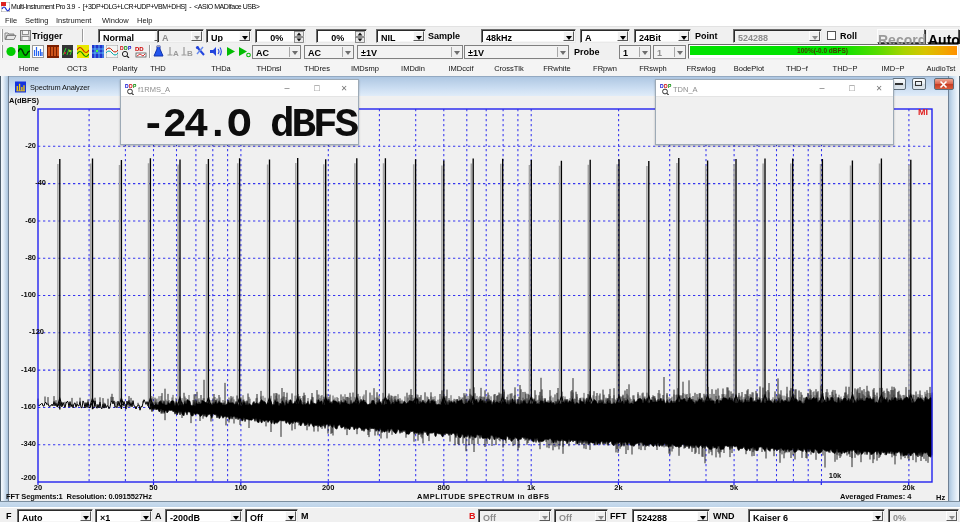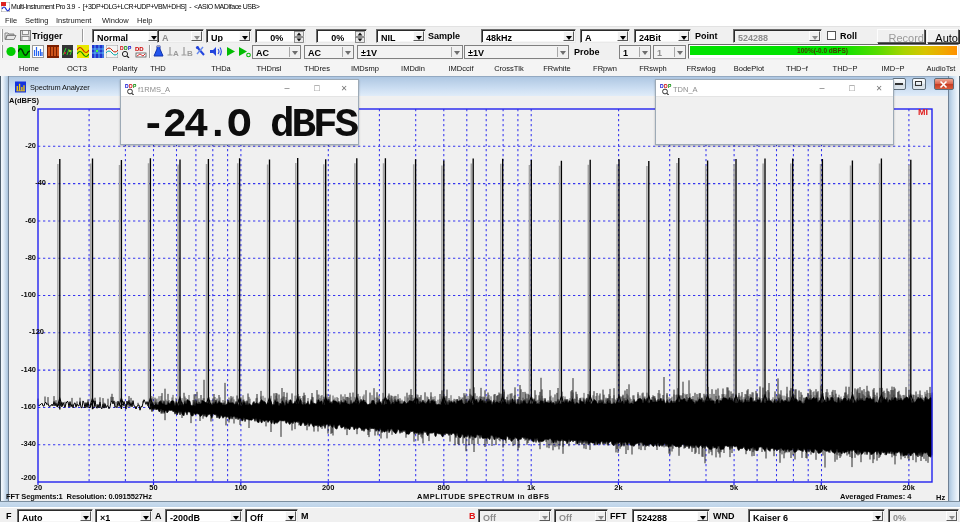--- a/index.html
+++ b/index.html
@@ -20,21 +20,21 @@
 .cb.gr{background:#f1f1f1;color:#8c8c8c}
 .cb.gr .ar:after{border-top-color:#8c8c8c}
 .fc{position:absolute;background:#f3f3f3;border:1px solid #808080;font-weight:bold;font-size:9px;color:#000;overflow:hidden}
 .fc span{position:absolute;left:3px;top:1.5px;white-space:pre}
 .fc .ar{position:absolute;right:1px;top:1px;bottom:1px;width:10px;background:#f0f0f0;border-left:1px solid #a8a8a8}
 .fc .ar:after{content:"";position:absolute;left:2px;top:4px;border:3px solid transparent;border-top:4px solid #6e6e6e}
 .fc.gr{color:#8c8c8c}
 .lbl{position:absolute;font-weight:bold;font-size:9px;color:#000;white-space:pre}
 .spin{position:absolute;background:#fff;border:1px solid;border-color:#6d6d6d #e9e9e9 #e9e9e9 #6d6d6d;box-shadow:inset 1px 1px 0 #2b2b2b, inset -1px -1px 0 #f6f6f6;font-weight:bold;font-size:9px}
 .spin span{position:absolute;width:85%;text-align:center;top:2.5px}
-.btn{position:absolute;background:#f0f0f0;border:1px solid;border-color:#fdfdfd #5a5a5a #5a5a5a #fdfdfd;box-shadow:1px 1px 0 #2b2b2b;font-weight:normal;font-size:11px;text-align:right}
+.btn{position:absolute;background:#f0f0f0;border:1px solid;border-color:#fdfdfd #5a5a5a #5a5a5a #fdfdfd;box-shadow:1px 1px 0 #2b2b2b;font-weight:bold;font-size:14px;text-align:left}
 #satitle{left:9px;top:76px;width:939px;height:20px;background:linear-gradient(180deg,#aec7e2 0%,#c9dcf1 55%,#e0ecf9 100%);border-top:1px solid #93a9c1}
 #satitle .cap{position:absolute;left:21px;top:5.5px;font-size:7.4px;letter-spacing:-0.15px;color:#101010}
 #chart{left:9px;top:96px;width:939px;height:405px;background:#f0f0f0}
 .axlbl{position:absolute;font-weight:bold;font-size:7.5px;color:#0a0a0a;white-space:pre}
 .stripL{left:0;top:76px;width:9px;height:431px;background:linear-gradient(90deg,#50606e 0,#50606e 1px,#f4f8fc 1px,#e9f1f9 3px,#c2d6ea 6px,#a9c2da 8px,#6f8094 8px)}
 .stripR{left:948px;top:76px;width:12px;height:431px;background:linear-gradient(90deg,#6f8094 0,#6f8094 1px,#a9c2da 1px,#c5d9ec 4px,#e9f1f9 9px,#f4f8fc 11px,#50606e 11px)}
 #bluestrip{left:0;top:501px;width:960px;height:6px;background:linear-gradient(180deg,#7d8f9f 0,#7d8f9f 1px,#cadcee 1px,#bed4e9 100%)}
 #bottombar{left:0;top:507px;width:960px;height:15px;background:#f0f0f0;border-top:1px solid #fff}
 .fwin{position:absolute;width:239px;height:66px;background:#f0f0f0;border:1px solid #9daab6;box-shadow:0 1px 2px rgba(0,0,0,.25);z-index:30}
 .fwin .wt{position:absolute;left:0;top:0;right:0;height:17px;background:#fff;border-bottom:1px solid #e4e4e4}
@@ -65,21 +65,21 @@
       <span class="ab" style="left:82px;top:2px;width:2px;height:13px;border-left:1px solid #9a9a9a;border-right:1px solid #fff"></span>
       <svg class="ab" style="left:4px;top:3px" width="13" height="11" viewBox="0 0 13 11">
         <path d="M1 9.5 L1 3 L4 3 L5 4 L10 4 L10 5 L3 5 L1.5 9.5 Z M1.5 9.5 L3.2 5.5 L12 5.5 L10 9.5 Z" fill="#e8e8e8" stroke="#7a7a7a" stroke-width="0.9"></path>
       </svg>
       <svg class="ab" style="left:20px;top:3px" width="11" height="11" viewBox="0 0 11 11">
         <rect x="0.5" y="0.5" width="10" height="10" fill="#d9d9d9" stroke="#7a7a7a"></rect>
         <rect x="2.5" y="0.5" width="6" height="4" fill="#f5f5f5" stroke="#7a7a7a" stroke-width="0.8"></rect>
         <rect x="2" y="6.5" width="7" height="4" fill="#f5f5f5" stroke="#7a7a7a" stroke-width="0.8"></rect>
       </svg>
       <span class="lbl" style="left:32px;top:4px;">Trigger</span>
-      <div class="cb" style="left:92px;top:2px;width:69px;height:14px">
+      <div class="cb" style="left:98px;top:2px;width:69px;height:14px">
         <span>Normal</span>
         <i class="ar"></i>
       </div>
       <div class="cb gr" style="left:157px;top:2px;width:47px;height:14px">
         <span>A</span>
         <i class="ar"></i>
       </div>
       <div class="cb" style="left:206px;top:2px;width:46px;height:14px">
         <span>Up</span>
         <i class="ar"></i>
@@ -297,21 +297,21 @@
       <span class="axlbl" style="left:0px;top:343px;width:27px;text-align:right">-340</span>
       <span class="axlbl" style="left:0px;top:377px;width:27px;text-align:right">-200</span>
       <span class="axlbl" style="left:9px;top:387px;width:40px;text-align:center">20</span>
       <span class="axlbl" style="left:124.5px;top:387px;width:40px;text-align:center">50</span>
       <span class="axlbl" style="left:211.8px;top:387px;width:40px;text-align:center">100</span>
       <span class="axlbl" style="left:299.2px;top:387px;width:40px;text-align:center">200</span>
       <span class="axlbl" style="left:414.8px;top:387px;width:40px;text-align:center">800</span>
       <span class="axlbl" style="left:502.1px;top:387px;width:40px;text-align:center">1k</span>
       <span class="axlbl" style="left:589.4px;top:387px;width:40px;text-align:center">2k</span>
       <span class="axlbl" style="left:705px;top:387px;width:40px;text-align:center">5k</span>
-      <span class="axlbl" style="left:792.3px;top:387px;width:40px;text-align:center">10k</span>
+      <span class="axlbl" style="left:792.3px;top:375px;width:40px;text-align:right">10k</span>
       <span class="axlbl" style="left:879.7px;top:387px;width:40px;text-align:center">20k</span>
       <span class="ab" style="left:909px;top:11px;font-size:9px;font-weight:bold;color:#e02020">MI</span>
     </div>
     <span class="axlbl" style="left:6px;top:492px;z-index:6;letter-spacing:-0.12px">FFT Segments:1&nbsp;&nbsp;Resolution:&nbsp;0.0915527Hz</span>
     <span class="axlbl" style="left:417px;top:492px;z-index:6;letter-spacing:0.55px">AMPLITUDE SPECTRUM in dBFS</span>
     <span class="axlbl" style="left:840px;top:492px;z-index:6">Averaged Frames:&nbsp;4</span>
     <span class="axlbl" style="left:936px;top:493px;z-index:6">Hz</span>
     <div class="ab" id="bluestrip"></div>
     <div class="ab" id="bottombar">
       <span class="lbl" style="left:6px;top:3px;">F</span>

